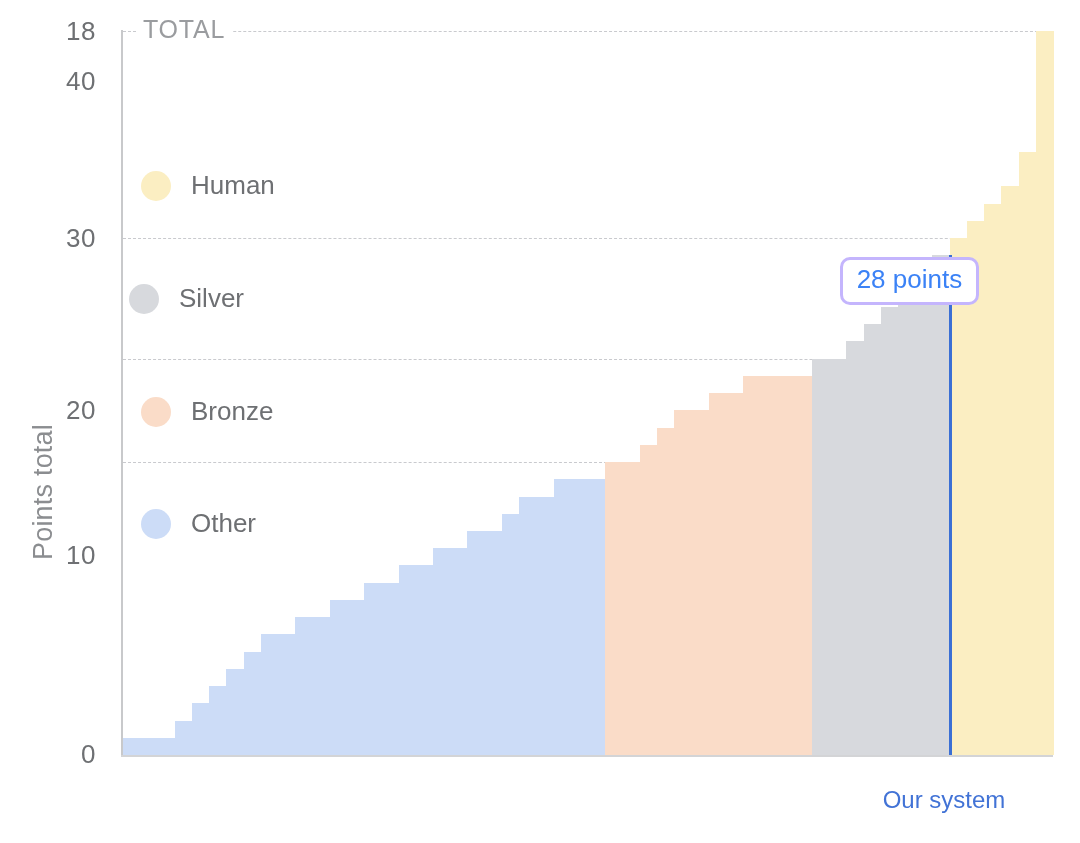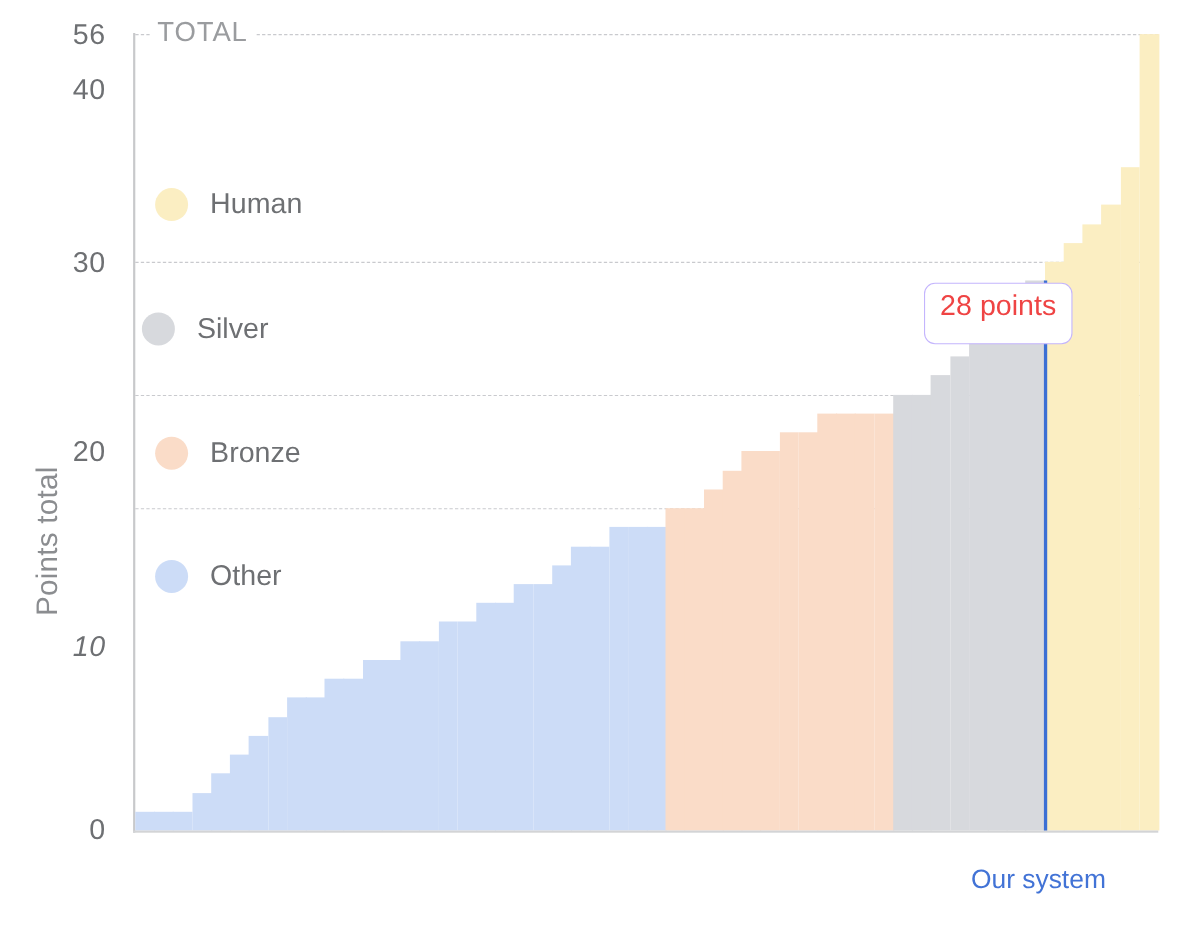--- a/index.html
+++ b/index.html
@@ -53,22 +53,22 @@
   
   .marker-line{
     position:absolute;top:255px;width:3px;height:500px;background:#3b6fd4;
   }
   .oursystem{
     position:absolute;color:#4273d6;font-size:24px;white-space:nowrap;
     top:762px;
   }
   .callout{
     position:absolute;
-    border:1px solid #c4b5fd;border-radius:10px;background:#ffffff;
-    color:#ef4444;font-size:26px;padding:6px 14px 20px;white-space:nowrap;
+    border:3px solid #c4b5fd;border-radius:10px;background:#ffffff;
+    color:#3b82f6;font-size:26px;padding:6px 14px 8px;white-space:nowrap;
     line-height:1.05;
   }
 
   
   .legend{position:absolute;left:0;top:0;}
   .legend-item{position:absolute;display:flex;align-items:center;}
   .legend-dot{width:30px;height:30px;border-radius:50%;flex:0 0 auto;}
   .legend-label{margin-left:20px;color:#6e7073;font-size:26px;white-space:nowrap;}
 
   
@@ -78,25 +78,25 @@
   }
 </style>
 </head>
 <body>
 
 <div id="chart-root">
 
   <div class="ytitle">Points total</div>
 
   <div class="ytick-wrap">
-    <div class="ytick" style="top:18px;">56</div>
+    <div class="ytick" style="top:18px;">18</div>
     <div class="ytick" style="top:68px;">40</div>
     <div class="ytick" style="top:225px;">30</div>
     <div class="ytick" style="top:397px;">20</div>
-    <div class="ytick" style="top:574px;font-style:italic;">10</div>
+    <div class="ytick" style="top:542px;">10</div>
     <div class="ytick" style="top:741px;">0</div>
   </div>
 
   <div class="plot">
     <div class="axis-line"></div>
 
     <div class="grid total" style="top: 31.34px;"></div>
     <div class="grid" style="top: 238.1px;"></div>
     <div class="grid" style="top: 358.71px;"></div>
     <div class="grid" style="top: 462.09px;"></div>

